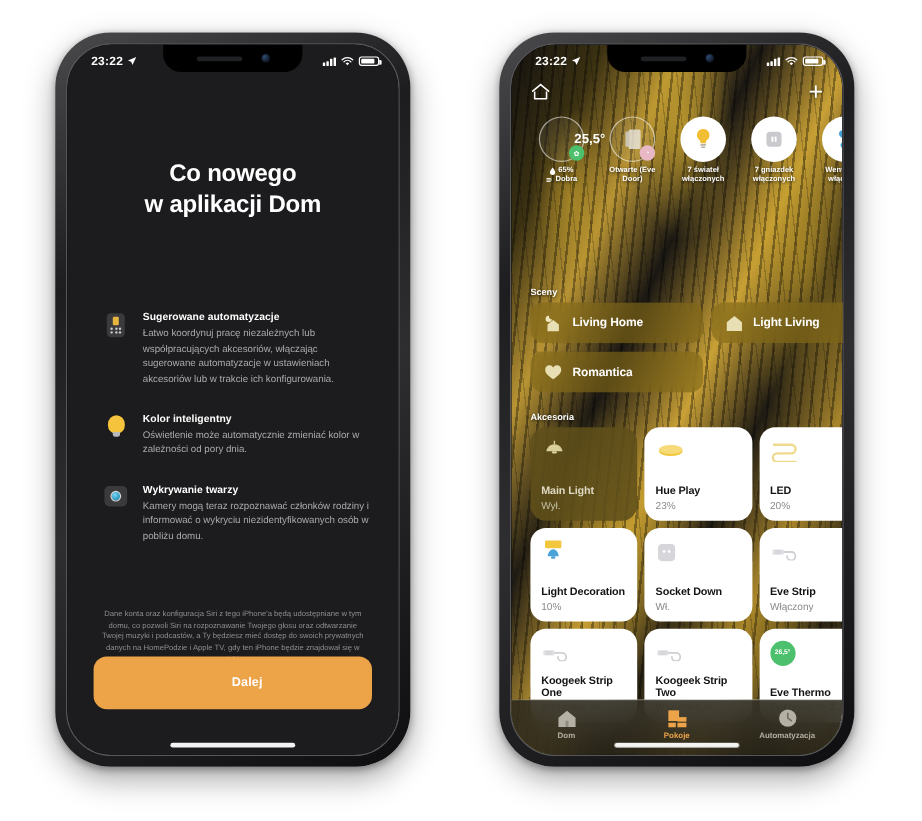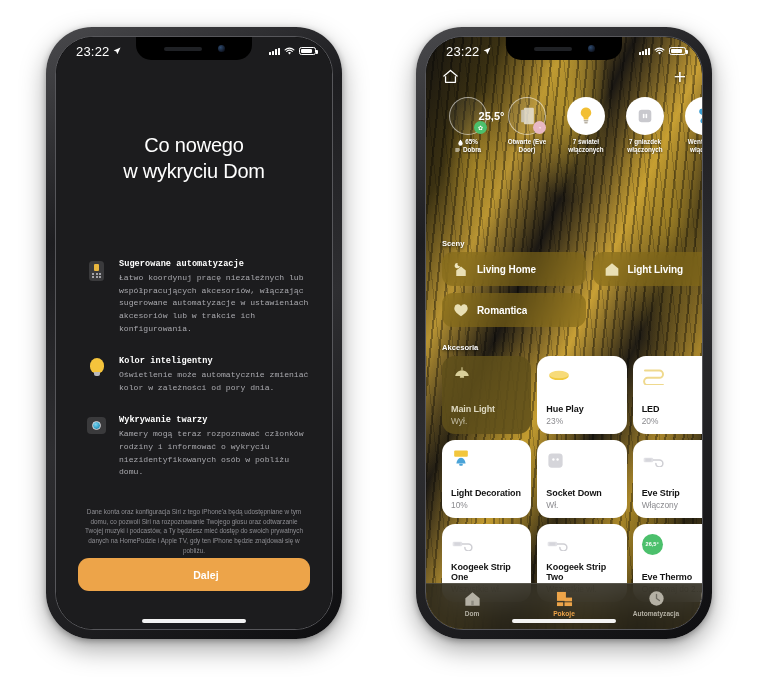--- a/index.html
+++ b/index.html
@@ -39,21 +39,21 @@
   }
   .speaker { width: 38px; height: 4px; border-radius: 3px; background: #1f2125; }
   .frontcam { width: 7px; height: 7px; border-radius: 50%;
     background: radial-gradient(circle at 35% 35%, #2d4a6e 0%, #101726 70%); }
 
   
   .statusbar {
     position: absolute; top: 0; left: 0; right: 0; height: 24px;
     display: flex; align-items: center; justify-content: space-between;
     padding: 4px 16px 0 20px; z-index: 35;
-    color: #fff; font-size: 13px; font-weight: 400; letter-spacing: .2px;
+    color: #fff; font-size: 10px; font-weight: 700; letter-spacing: .2px;
   }
   .sb-left { display: flex; align-items: center; gap: 3px; }
   .loc-arrow { display: inline-block; width: 8px; height: 8px; }
   .sb-right { display: flex; align-items: center; gap: 4px; }
   .sig { display: flex; align-items: flex-end; gap: 1px; height: 8px; }
   .sig i { width: 2px; background: #fff; border-radius: .5px; display: block; }
   .sig i:nth-child(1){height:3px}.sig i:nth-child(2){height:4.5px}
   .sig i:nth-child(3){height:6px}.sig i:nth-child(4){height:7.5px}
   .batt { width: 17px; height: 8.5px; border: 1.2px solid #fff; border-radius: 2.4px;
     position: relative; padding: 1px; }
@@ -63,26 +63,26 @@
 
   .home-indicator {
     position: absolute; bottom: 6px; left: 50%; transform: translateX(-50%);
     width: 104px; height: 4px; border-radius: 3px; background: #fff; opacity: .95; z-index: 45;
   }
 
   
   .whatsnew { position: absolute; inset: 0; background: #1c1c1e; }
   .wn-title {
     position: absolute; top: 95px; left: 0; right: 0; text-align: center;
-    color: #fff; font-size: 20px; font-weight: 400; line-height: 1.32; letter-spacing: -.2px;
+    color: #fff; font-size: 20px; font-weight: 700; line-height: 1.32; letter-spacing: -.2px;
   }
   .wn-features { position: absolute; top: 222px; left: 30px; right: 22px; }
   .feature { display: flex; gap: 12px; margin-bottom: 21px; }
   .feat-icon { width: 21px; flex: 0 0 21px; display:flex; justify-content:center; padding-top:2px; }
-  .feat-text { flex: 1; font-family: Liberation Mono, monospace; }
+  .feat-text { flex: 1; }
   .feat-title { color: #fff; font-size: 8.6px; font-weight: 700; margin-bottom: 3px; letter-spacing: .05px; }
   .feat-desc { color: #a9a9ae; font-size: 8.1px; line-height: 1.56; }
 
   
   .ic-dimmer {
     width: 15px; height: 20px; border-radius: 3.5px;
     background: #3a3a3c; display:flex; flex-direction:column; align-items:center;
     justify-content: flex-start; padding-top: 2.5px; gap: 2px;
   }
   .ic-dimmer .bar { width: 5px; height: 7px; background: #e8b63e; border-radius: 1px; }
@@ -97,21 +97,21 @@
     display: flex; align-items: center; justify-content: center; }
   .ic-cam .lens { width: 9px; height: 9px; border-radius: 50%;
     background: radial-gradient(circle at 38% 34%, #7fd4f0 0%, #2f9fc6 60%, #17627d 100%);
     border: 1.4px solid #d6d6db; }
 
   .wn-fine {
     position: absolute; left: 26px; right: 26px; top: 470px;
     color: #8e8e93; font-size: 6.4px; line-height: 1.52; text-align: center;
   }
   .wn-btn {
-    position: absolute; left: 22px; right: 22px; bottom: 38px; height: 33px;
+    position: absolute; left: 22px; right: 22px; bottom: 38px; height: 44px;
     background: #eda449; border-radius: 11px; color: #fff;
     font-size: 10.5px; font-weight: 700; display: flex; align-items: center; justify-content: center;
     letter-spacing: .1px;
     padding-left: 24px;
   }
 
   
   .homeapp { position: absolute; inset: 0; background: #141414; overflow: hidden; }
   .wallpaper {
     position: absolute; inset: 0;
@@ -247,21 +247,21 @@
                 <path d="M1.6 3.9a9.4 9.4 0 0 1 12.8 0" stroke="#fff" stroke-width="1.6" fill="none" stroke-linecap="round"></path>
               </svg>
               <span class="batt">
                   <i></i>
                 </span>
             </div>
           </div>
 
           <div class="wn-title">
             <div>Co nowego</div>
-            <div>w wykryciu Dom</div>
+            <div>w aplikacji Dom</div>
           </div>
 
           <div class="wn-features">
 
             <div class="feature">
               <div class="feat-icon">
                 <div class="ic-dimmer">
                   <div class="bar"></div>
                   <div class="dots">
                       <span></span>

